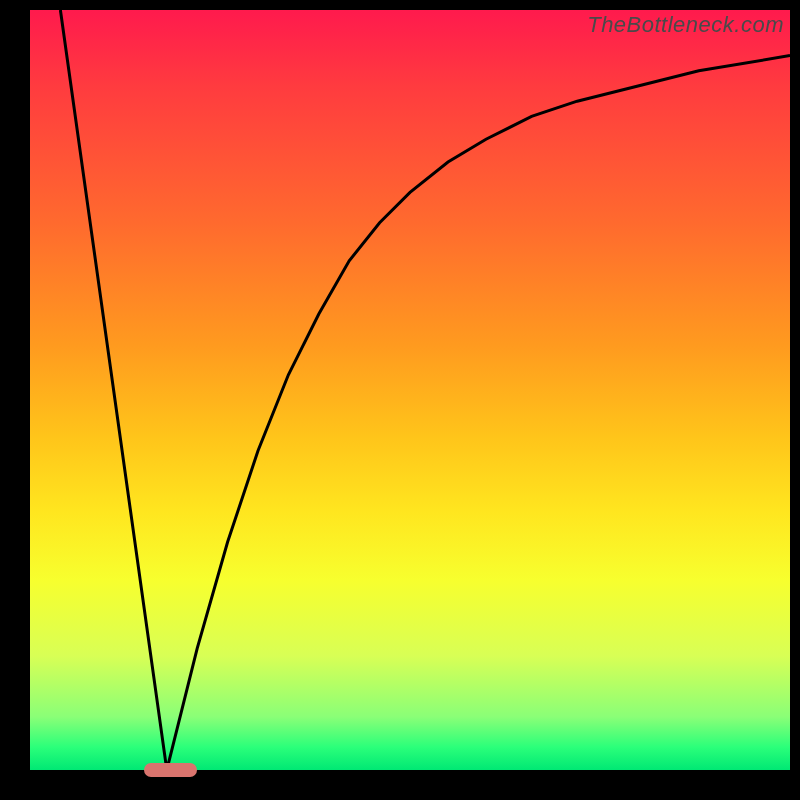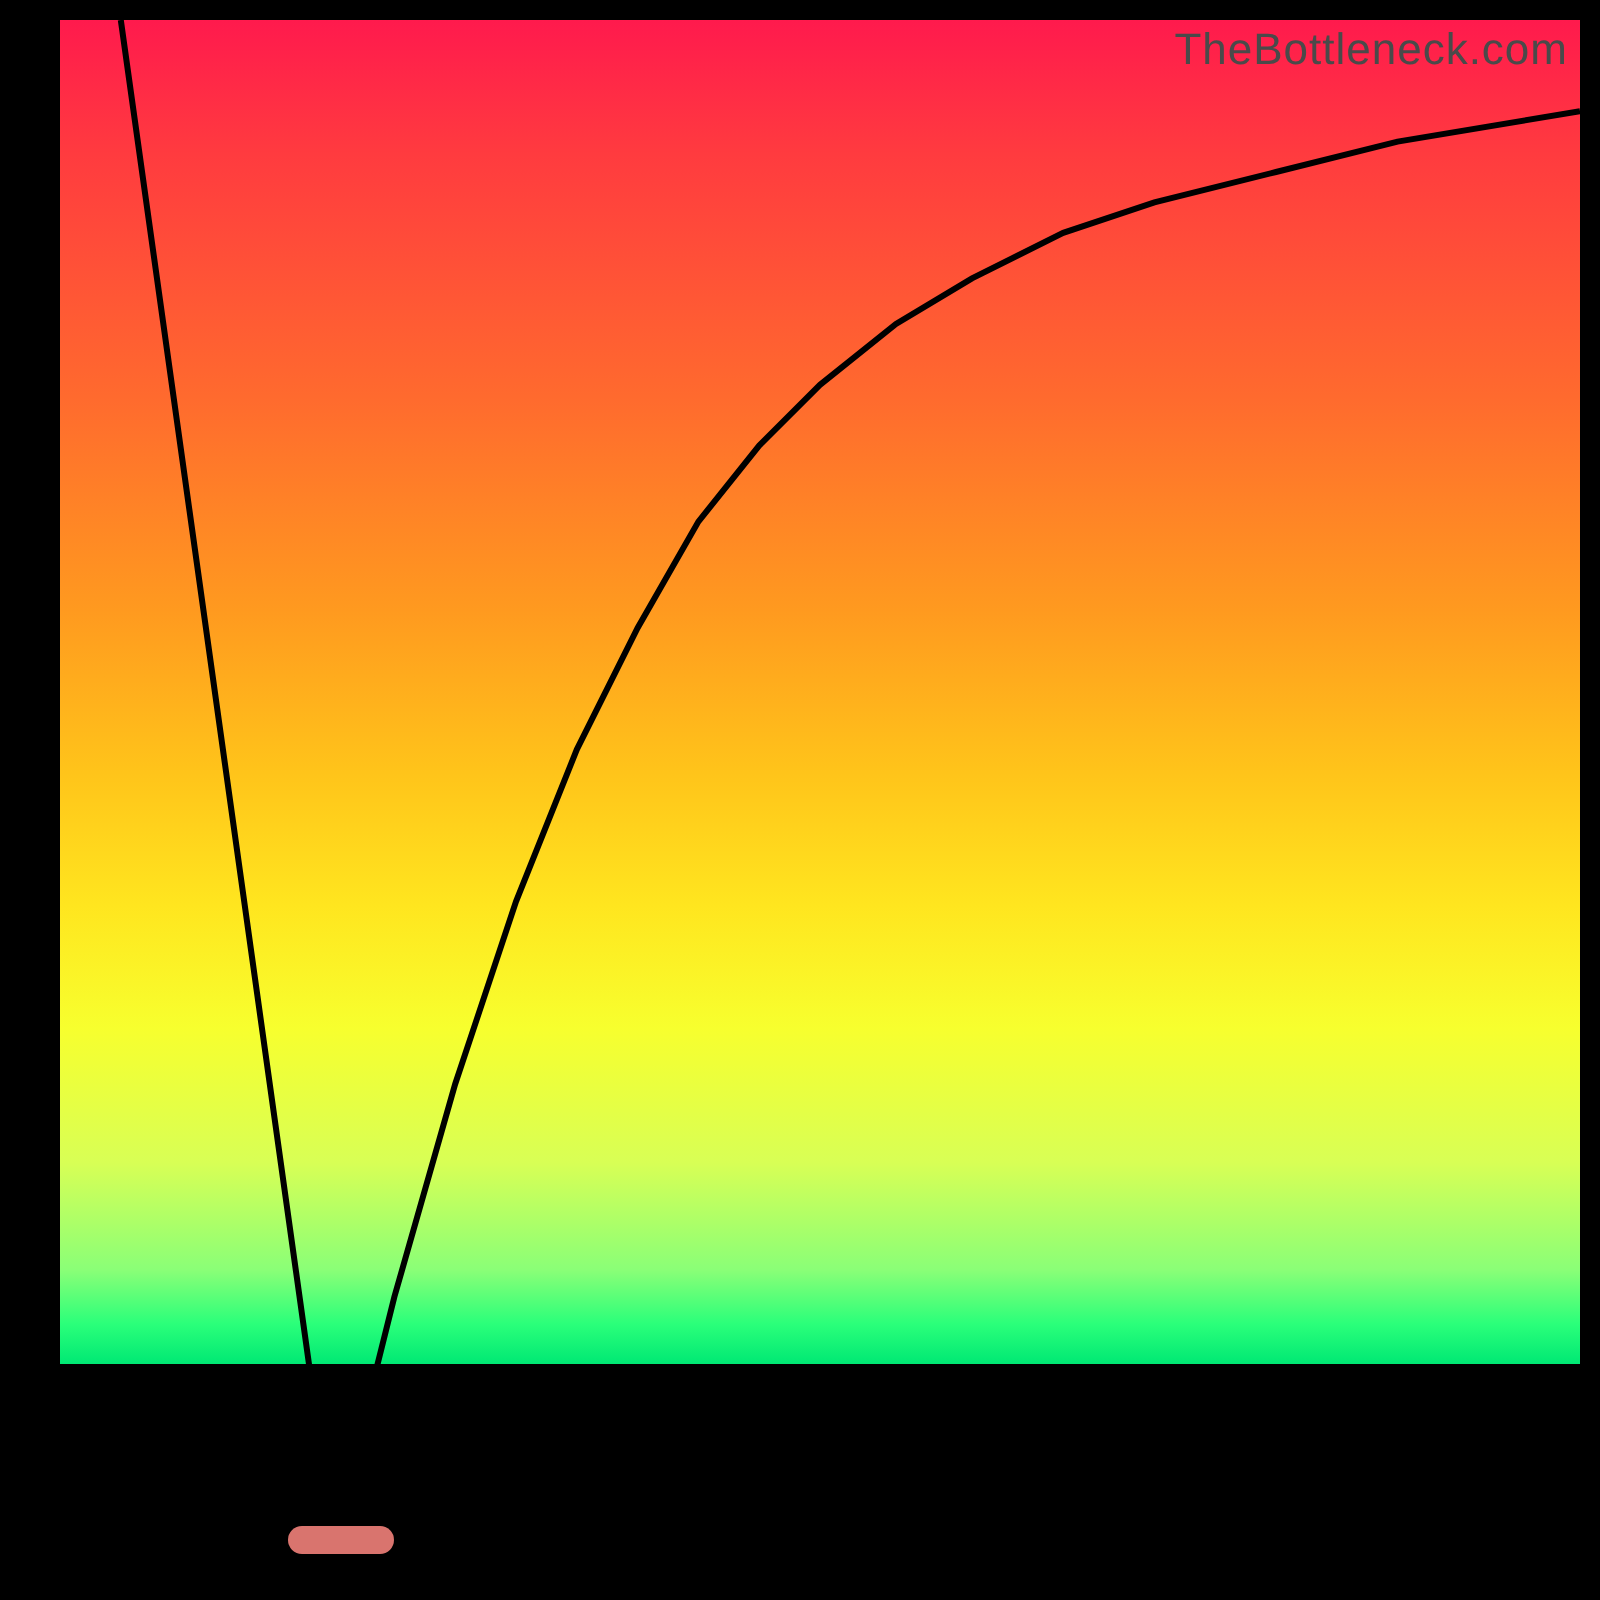--- a/index.html
+++ b/index.html
@@ -15,34 +15,35 @@
     position: relative;
     width: 800px;
     height: 800px;
     background: #000;
   }
   .plot-area {
     position: absolute;
     left: 30px;
     top: 10px;
     width: 760px;
-    height: 672px;
+    height: 760px;
     background: linear-gradient(to bottom,
       #ff1a4d 0%,
       #ff3b3f 10%,
       #ff6a2e 28%,
       #ff9a1f 44%,
       #ffc41a 56%,
       #ffe61f 66%,
       #f7ff2e 75%,
       #d8ff55 85%,
       #8aff77 93%,
       #2bff7a 97%,
       #00e874 100%
     );
+    font-style: italic;
   }
   .watermark {
     position: absolute;
     top: 2px;
     right: 6px;
     color: #4a4a4a;
     font-size: 22px;
     font-weight: 500;
     letter-spacing: 0.5px;
     user-select: none;

